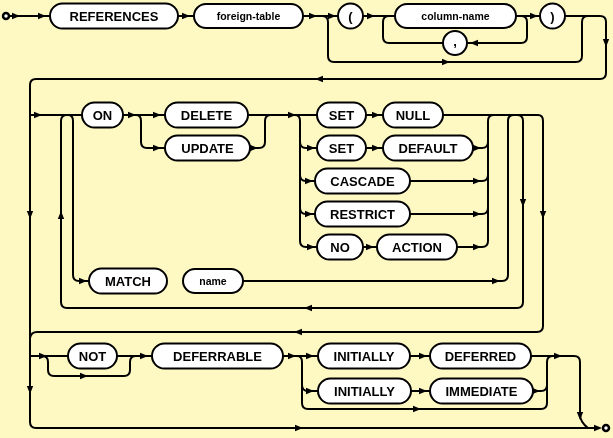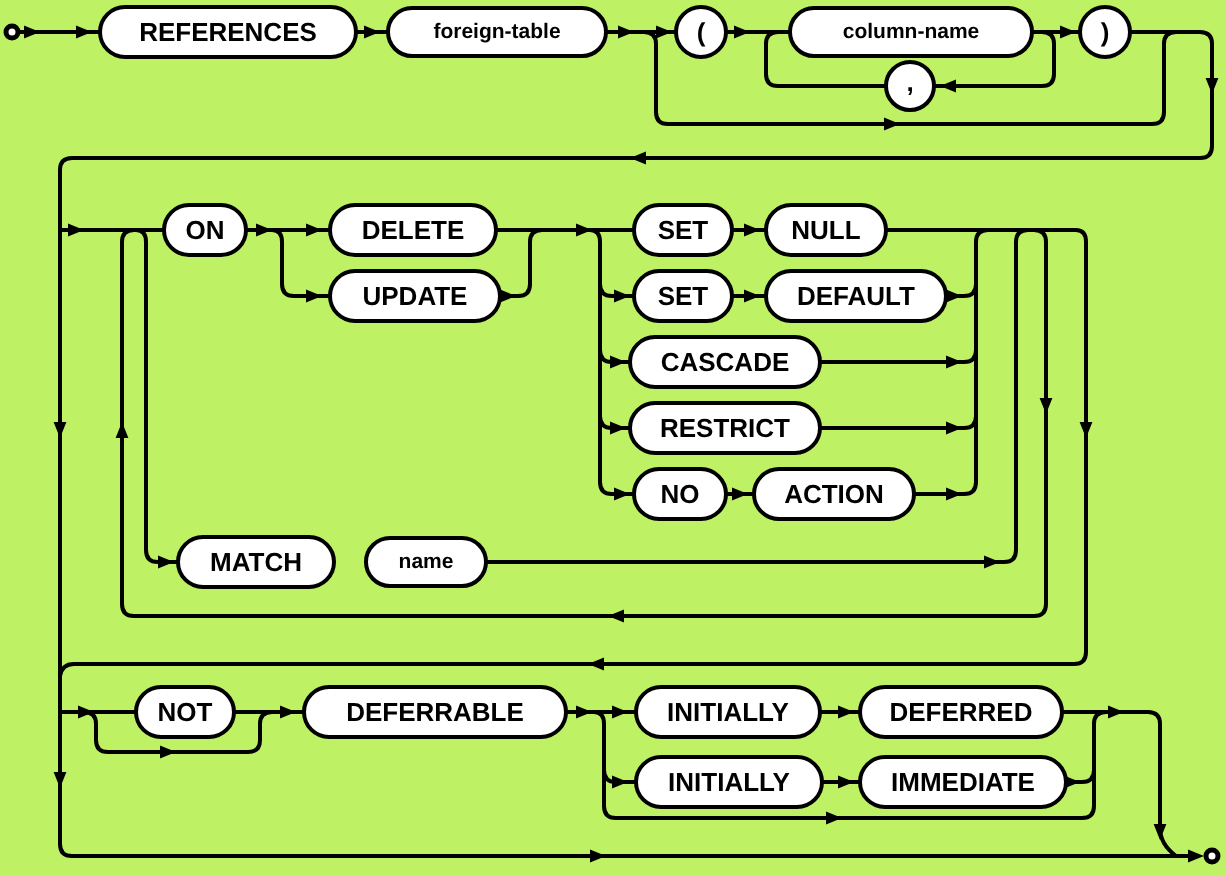--- a/index.html
+++ b/index.html
@@ -1,16 +1,16 @@
 <!DOCTYPE html>
 <html><head>
 <meta charset="utf-8">
 <style>
   html,body{margin:0;padding:0;background:#ffffff;}
-  .stage{position:relative;width:613px;height:438px;background:#bef264;overflow:hidden;}
+  .stage{position:relative;width:613px;height:438px;background:#fef9c3;overflow:hidden;}
   svg{display:block;}
   .rail{fill:none;stroke:#000;stroke-width:2;}
   .node-box{fill:#fff;stroke:#000;stroke-width:2;}
   .kw{font-family:"Liberation Sans",sans-serif;font-weight:bold;font-size:13px;fill:#000;}
   .vr{font-family:"Liberation Sans",sans-serif;font-weight:bold;font-size:10.5px;fill:#000;}
   .pt{font-family:"Liberation Sans",sans-serif;font-weight:bold;font-size:13px;fill:#000;}
   .ah{fill:#000;stroke:none;}
   .term{fill:#fff;stroke:#000;stroke-width:2.5;}
   text{text-anchor:middle;}
 </style>

